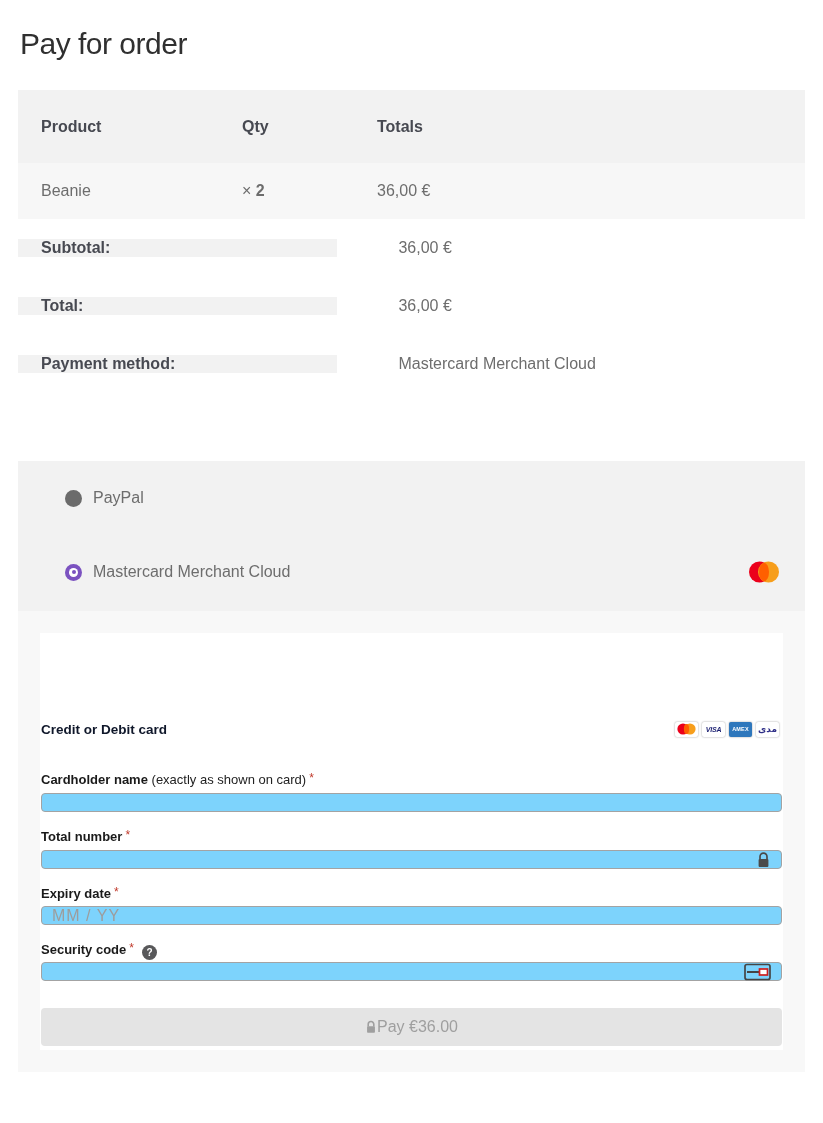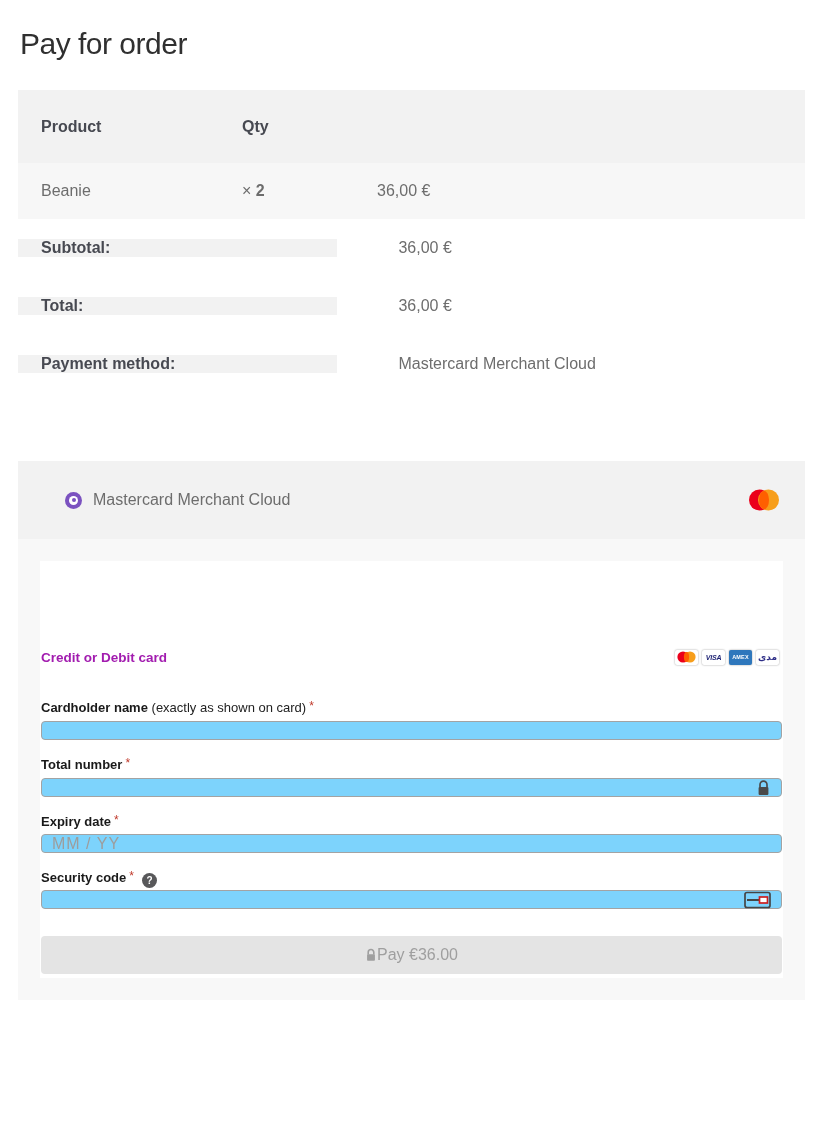--- a/index.html
+++ b/index.html
@@ -47,21 +47,21 @@
   }
   .radio-on::after {
     content: ""; position: absolute; left: 6.5px; top: 6.5px; width: 4px; height: 4px;
     border-radius: 50%; background: #7b52c0;
   }
   .pm-logo { margin-left: auto; width: 30px; height: 22px; }
   
   .payment-box { background: #f8f8f8; padding: 22px 22px 22px; }
   .card-frame { background: #ffffff; width: 743px; padding: 86px 1px 4px; }
   .frame-head { display: flex; align-items: center; justify-content: space-between; height: 20px; padding-right: 3px; }
-  .frame-title { font-size: 13.5px; font-weight: 700; color: #a21caf; }
+  .frame-title { font-size: 13.5px; font-weight: 700; color: #0f172a; }
   .badges { display: flex; gap: 4px; align-items: center; }
   .badge {
     width: 23px; height: 15px; border-radius: 2px; background: #ffffff;
     box-shadow: 0 0 2px rgba(0,0,0,.4);
     display: flex; align-items: center; justify-content: center; overflow: hidden;
   }
   .badge-visa span { font-size: 7px; font-weight: 700; font-style: italic; color: #1a1f71; letter-spacing: -0.2px; }
   .badge-amex { background: #2e77bc; }
   .badge-amex span { font-size: 5.5px; font-weight: 700; color: #ffffff; letter-spacing: 0.2px; }
   .badge-mada span { font-size: 9px; font-weight: 700; color: #2d2d86; line-height: 9px; }
@@ -94,20 +94,21 @@
 </style>
 </head>
 <body>
 
 <h1 class="page-title">Pay for order</h1>
 
 <div class="order-table">
   <div class="ot-row ot-header">
     <div class="cell-product">Product</div>
     <div class="cell-qty">Qty</div>
+    <div class="cell-totals">Totals</div>
   </div>
   <div class="ot-row ot-item">
     <div class="cell-product">Beanie</div>
     <div class="cell-qty">
       <span>×</span>&nbsp;<span class="qty-num">2</span>
     </div>
     <div class="cell-totals">36,00 €</div>
   </div>
   <div class="ot-footer-row">
     <div class="ot-footer-label">Subtotal:</div>
@@ -118,20 +119,24 @@
     <div class="ot-footer-value">36,00 €</div>
   </div>
   <div class="ot-footer-row">
     <div class="ot-footer-label">Payment method:</div>
     <div class="ot-footer-value">Mastercard Merchant Cloud</div>
   </div>
 </div>
 
 <div class="payment">
   <ul class="payment-methods">
+    <li class="pm-row">
+      <span class="radio radio-off"></span>
+      <label class="pm-label">PayPal</label>
+    </li>
     <li class="pm-row">
       <span class="radio radio-on"></span>
       <label class="pm-label">Mastercard Merchant Cloud</label>
       <svg class="pm-logo" viewBox="0 0 30 22">
         <circle cx="10.5" cy="11" r="10.5" fill="#eb001b"></circle>
         <circle cx="19.5" cy="11" r="10.5" fill="#f79e1b"></circle>
         <ellipse cx="15" cy="11" rx="5" ry="9.2" fill="#ff5f00"></ellipse>
       </svg>
     </li>
   </ul>

